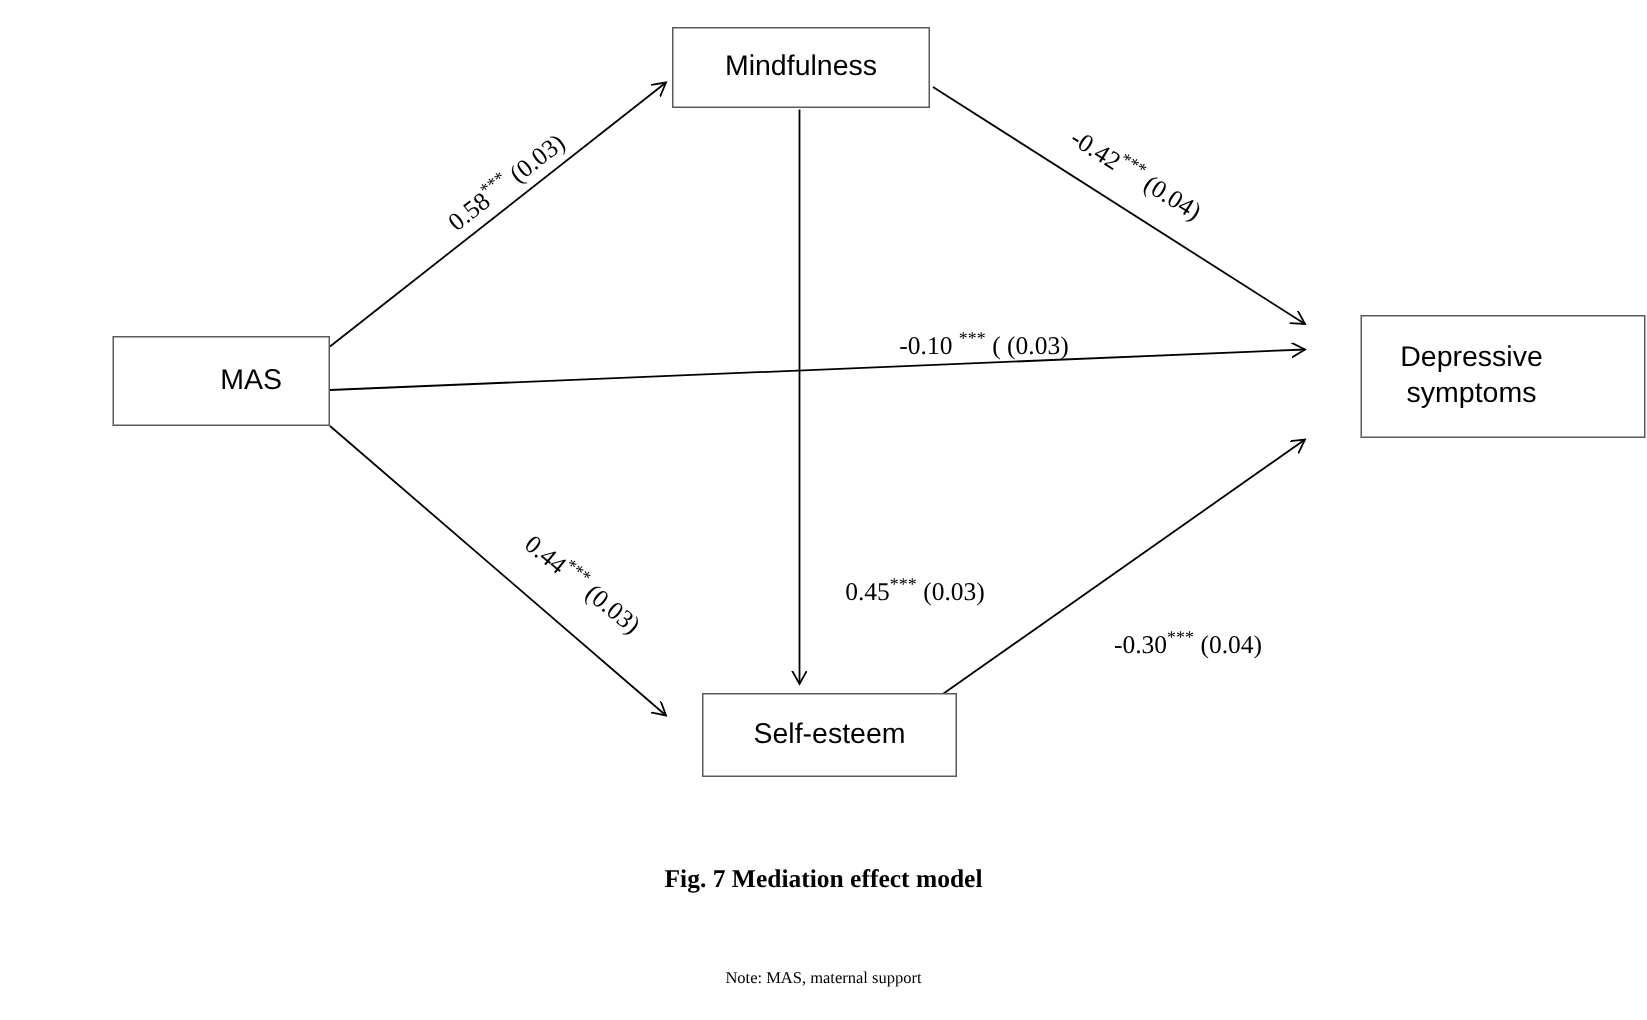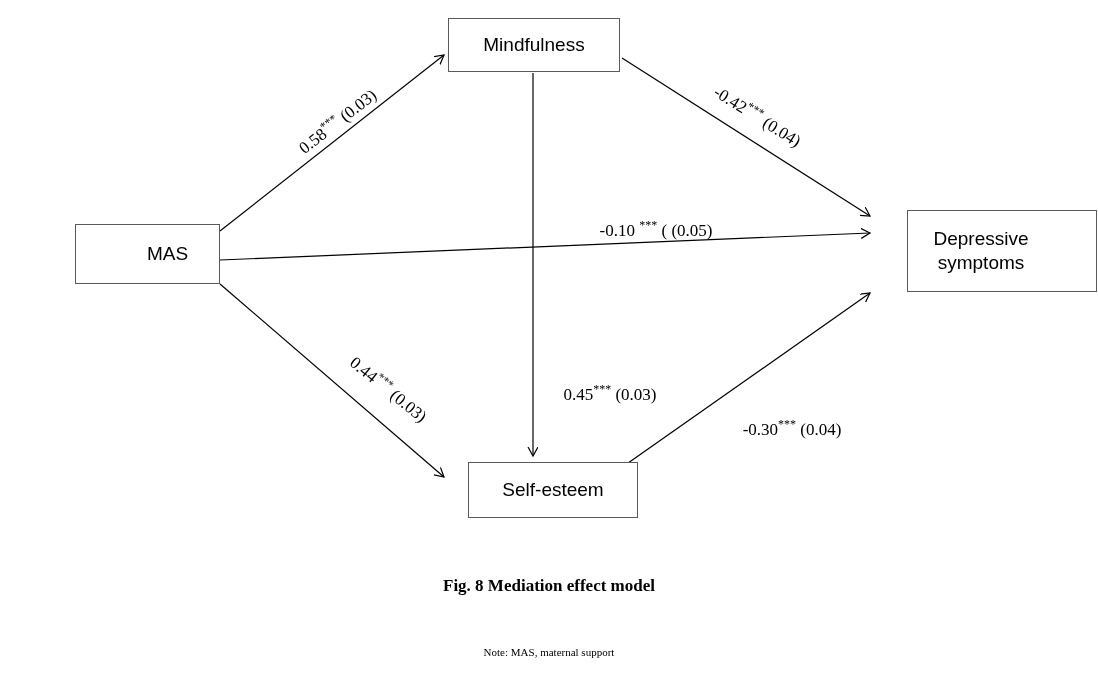--- a/index.html
+++ b/index.html
@@ -108,31 +108,31 @@
 
   <div class="path-label" style="left:338px; top:122px; transform: translate(-50%,-50%) rotate(-38deg);">
     <span>0.58</span><sup>***</sup><span> (0.03)</span>
   </div>
 
   <div class="path-label" style="left:757px; top:117px; transform: translate(-50%,-50%) rotate(32deg);">
     <span>-0.42</span><sup>***</sup><span> (0.04)</span>
   </div>
 
   <div class="path-label" style="left:656px; top:231px; transform: translate(-50%,-50%);">
-    <span>-0.10 </span><sup>***</sup><span> ( (0.05)</span>
+    <span>-0.10 </span><sup>***</sup><span> ( (0.03)</span>
   </div>
 
   <div class="path-label" style="left:388px; top:390px; transform: translate(-50%,-50%) rotate(39deg);">
     <span>0.44</span><sup>***</sup><span> (0.03)</span>
   </div>
 
   <div class="path-label" style="left:610px; top:395px; transform: translate(-50%,-50%);">
     <span>0.45</span><sup>***</sup><span> (0.03)</span>
   </div>
 
   <div class="path-label" style="left:792px; top:430px; transform: translate(-50%,-50%);">
     <span>-0.30</span><sup>***</sup><span> (0.04)</span>
   </div>
 
-  <div class="caption">Fig. 8 Mediation effect model</div>
+  <div class="caption">Fig. 7 Mediation effect model</div>
   <div class="note">Note: MAS, maternal support</div>
 
 </div>
 
 </body></html>

